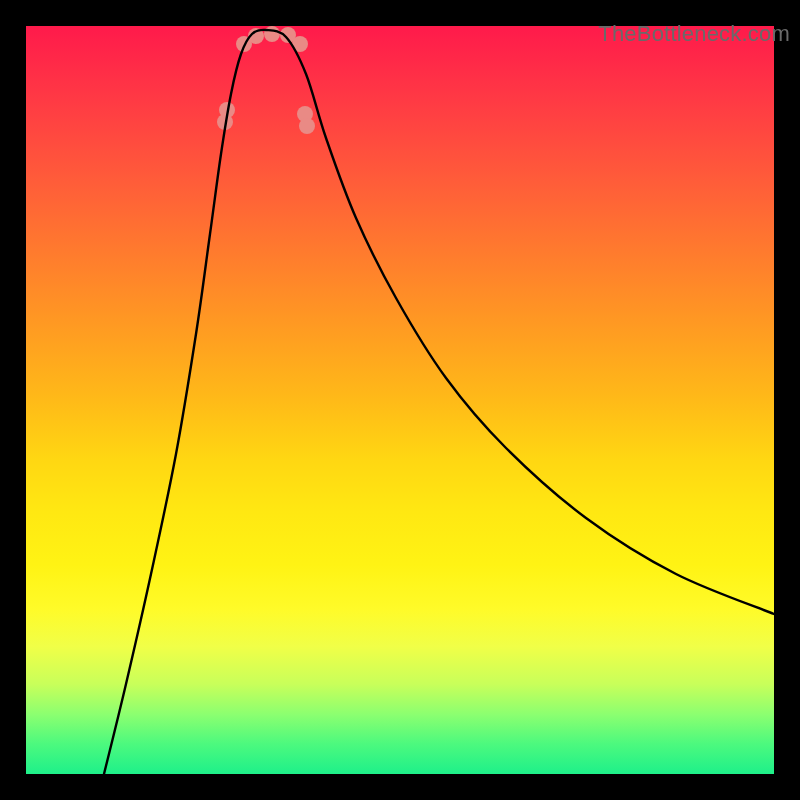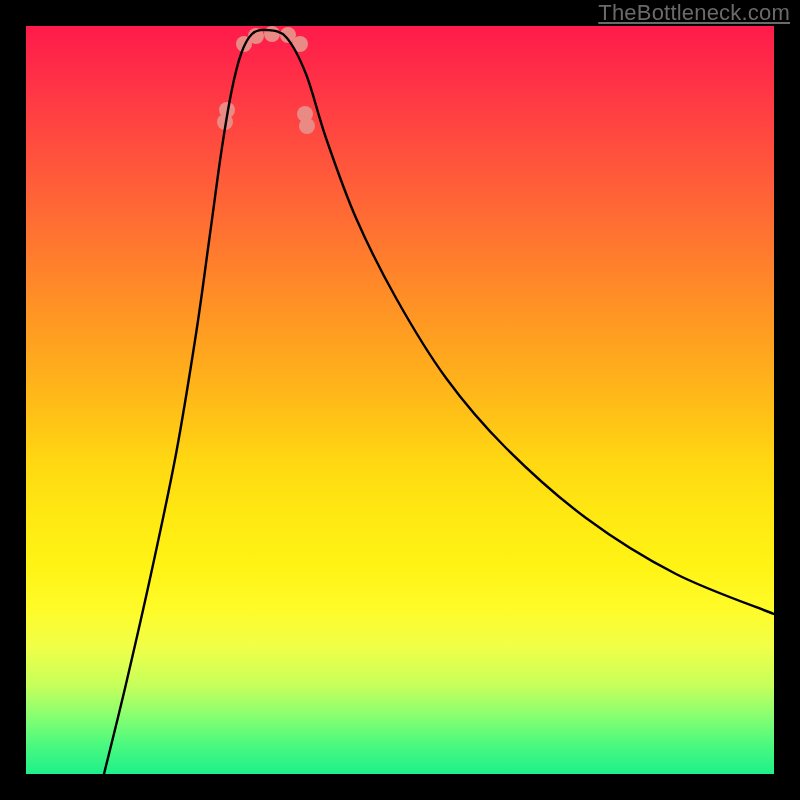--- a/index.html
+++ b/index.html
@@ -38,28 +38,27 @@
       #fff314 72%,
       #fffb29 78%,
       #f0ff48 83%,
       #c8ff5a 88%,
       #8cff70 92%,
       #4cf97e 96%,
       #1ef08a 100%);
   }
   .watermark {
     position: absolute;
-    top: 0;
+    top: 21px;
     right: 10px;
     color: #6a6a6a;
     font-size: 22px;
     font-weight: 500;
     letter-spacing: 0.2px;
     z-index: 10;
-    text-decoration: underline;
   }
   svg.curve {
     position: absolute;
     left: 0;
     top: 0;
     width: 748px;
     height: 748px;
     z-index: 5;
   }
 </style>

